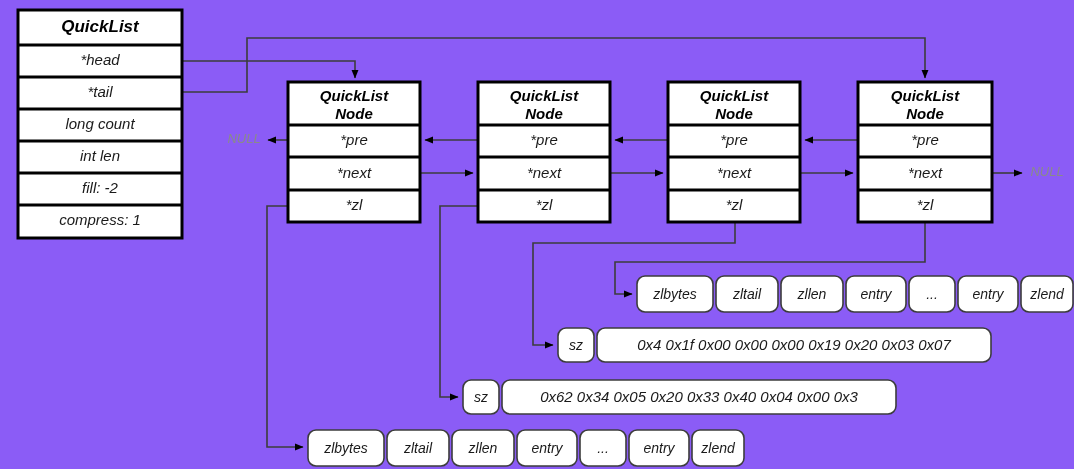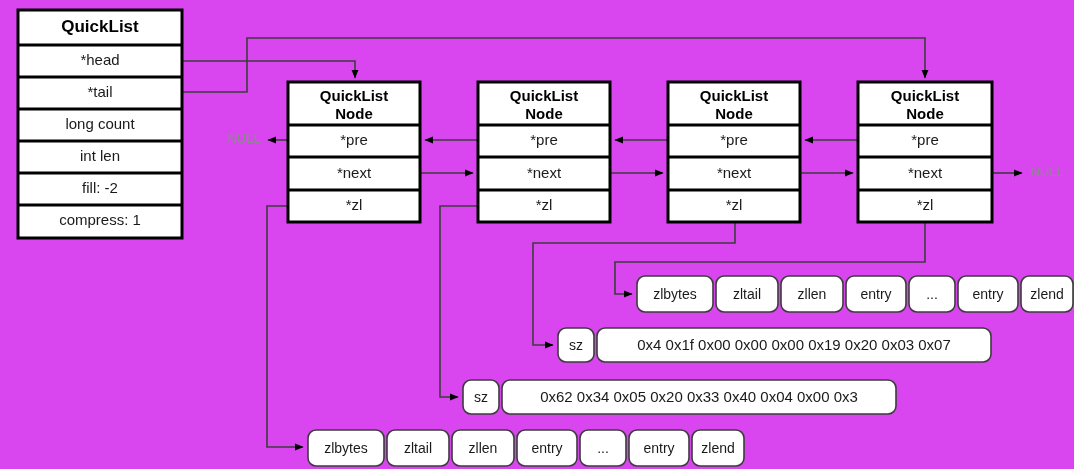--- a/index.html
+++ b/index.html
@@ -1,18 +1,18 @@
 <!DOCTYPE html>
 <html><head>
 <meta charset="utf-8">
 <style>
   html,body{margin:0;padding:0;background:#ffffff;}
   body{width:1074px;height:469px;overflow:hidden;
        font-family:"Liberation Sans","DejaVu Sans",sans-serif;}
-  #stage{position:relative;width:1074px;height:469px;background:#d946ef;}
+  #stage{position:relative;width:1074px;height:469px;background:#8b5cf6;font-style:italic;}
   svg{display:block;}
   .hard{stroke:#000000;stroke-width:3;fill:#ffffff;}
   .hard-sep{stroke:#000000;stroke-width:3;}
   .soft{stroke:#3c3c3c;stroke-width:1.6;fill:none;}
   .rnd{stroke:#3c3c3c;stroke-width:1.6;fill:#ffffff;}
   .txt{font-family:"Liberation Sans","DejaVu Sans",sans-serif;
        font-size:15px;fill:#1a1a1a;text-anchor:middle;dominant-baseline:middle;}
   .txt-title{font-size:17px;font-weight:bold;fill:#000;}
   .txt-node{font-size:15px;font-weight:bold;fill:#000;}
   .txt-null{font-size:13px;fill:#8a8a8a;}

